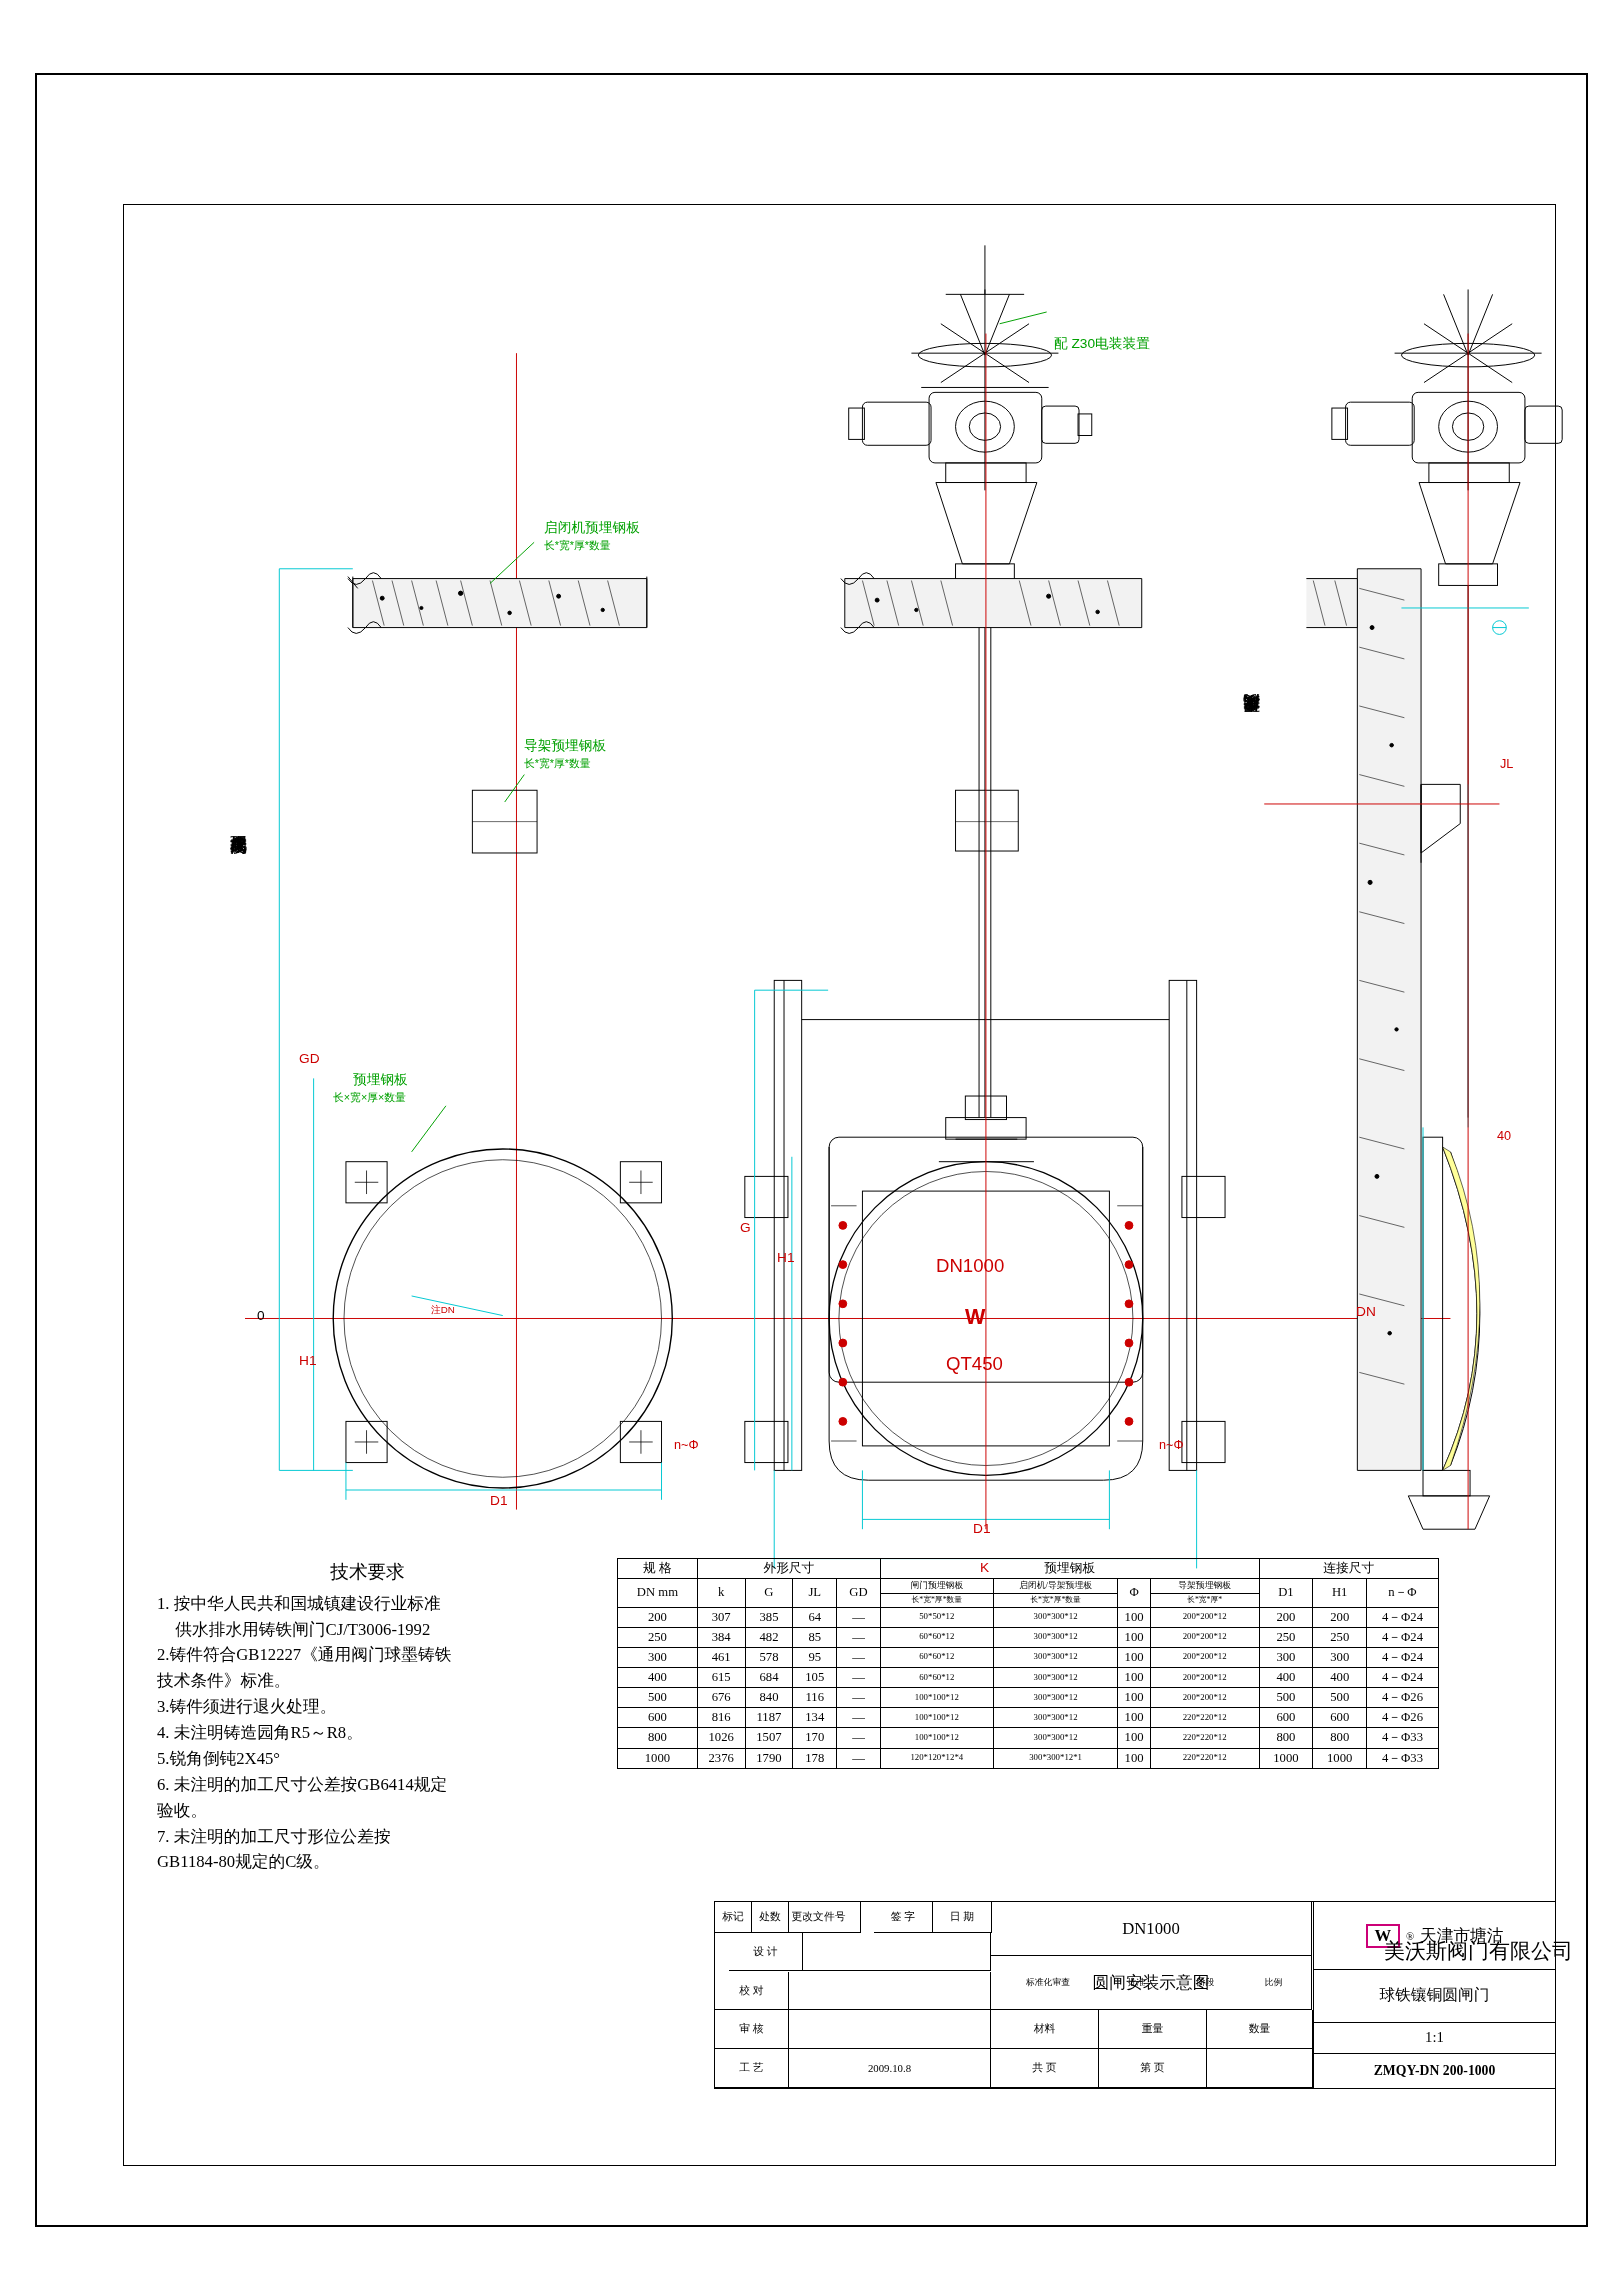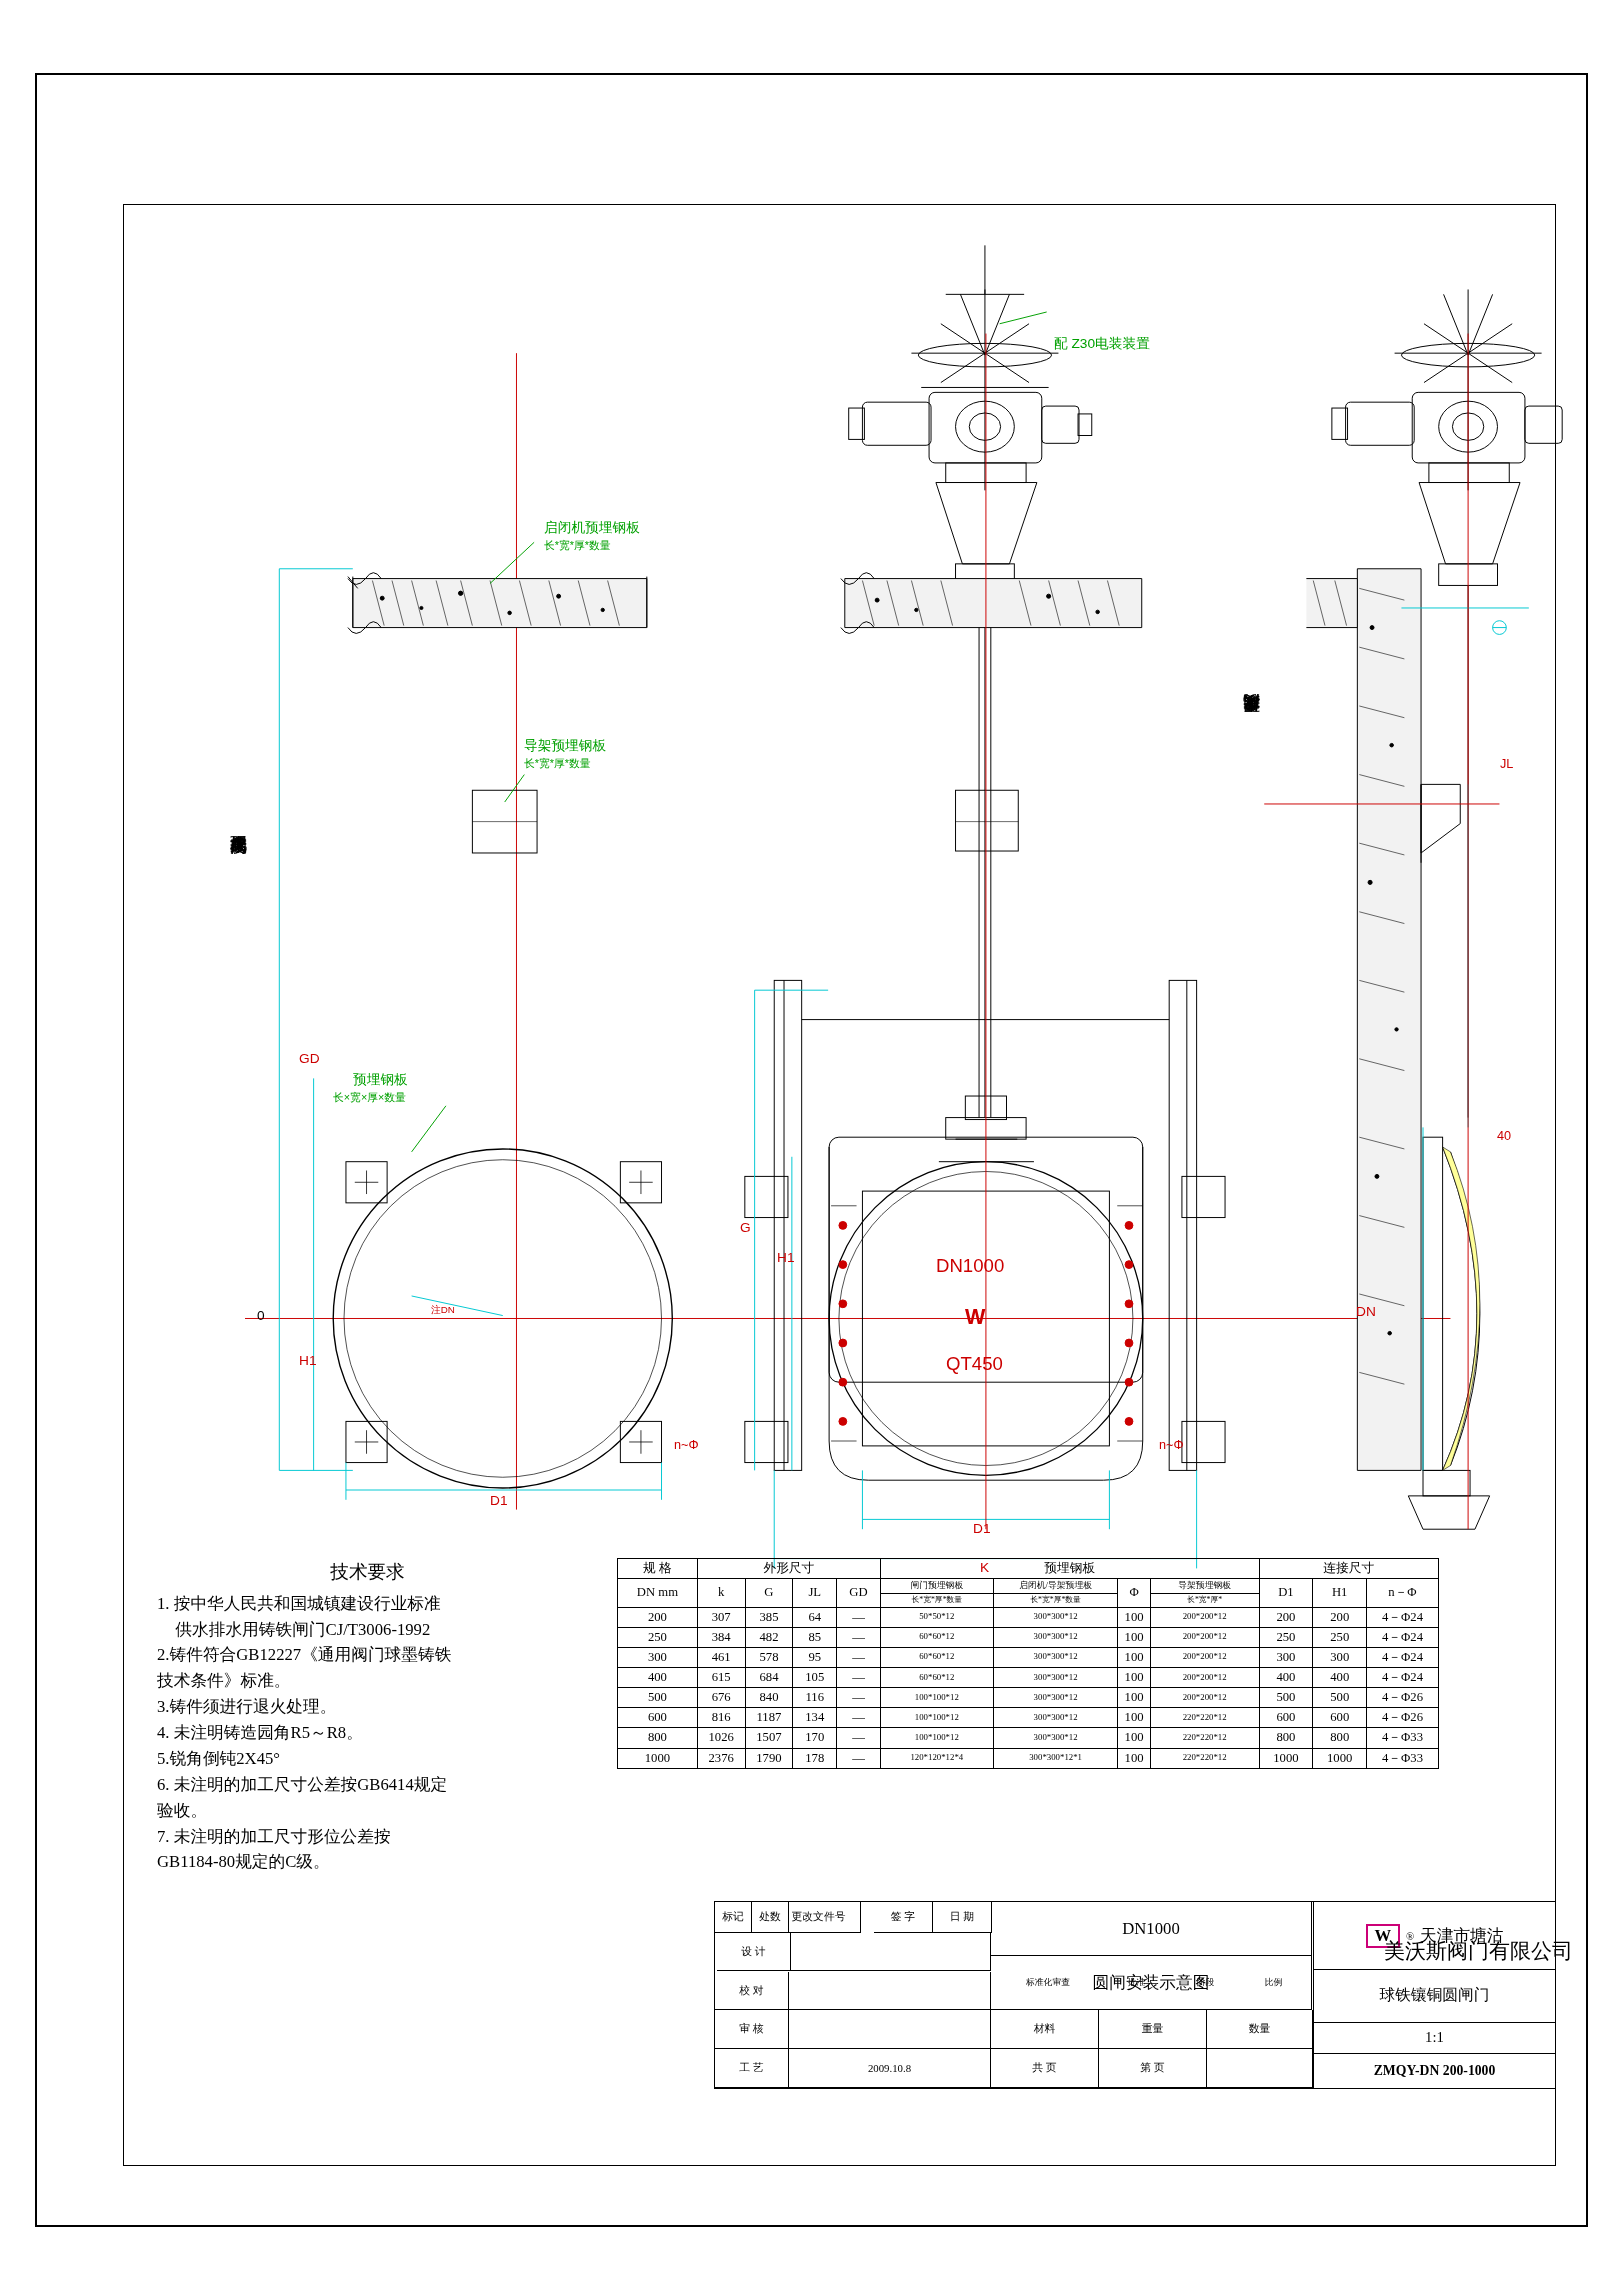--- a/index.html
+++ b/index.html
@@ -496,21 +496,21 @@
   </div>
 
   <div class="titleblock">
 
     <div class="tb-cell" style="left:0;top:0;width:37px;height:31px">标记</div>
     <div class="tb-cell" style="left:37px;top:0;width:37px;height:31px">处数</div>
     <div class="tb-cell" style="left:62px;top:0;width:84px;height:31px">更改文件号</div>
     <div class="tb-cell" style="left:159px;top:0;width:59px;height:31px">签 字</div>
     <div class="tb-cell" style="left:218px;top:0;width:59px;height:31px">日 期</div>
 
-    <div class="tb-cell" style="left:2px;top:31px;width:74px;height:38px">设 计</div>
+    <div class="tb-cell" style="left:14px;top:31px;width:74px;height:38px">设 计</div>
     <div class="tb-cell" style="left:0;top:70px;width:74px;height:38px">校 对</div>
     <div class="tb-cell" style="left:0;top:108px;width:74px;height:39px">审 核</div>
     <div class="tb-cell" style="left:0;top:147px;width:74px;height:39px">工 艺</div>
     <div class="tb-cell" style="left:74px;top:31px;width:202px;height:38px"></div>
     <div class="tb-cell" style="left:74px;top:70px;width:202px;height:38px"></div>
     <div class="tb-cell" style="left:74px;top:108px;width:202px;height:39px"></div>
     <div class="tb-cell" style="left:74px;top:147px;width:202px;height:39px">2009.10.8</div>
 
     <div class="tb-cell" style="left:276px;top:0;width:321px;height:54px;font-size:16.7px">DN1000</div>
     <div class="tb-cell" style="left:276px;top:54px;width:321px;height:54px;font-size:16.7px">圆闸安装示意图</div>

